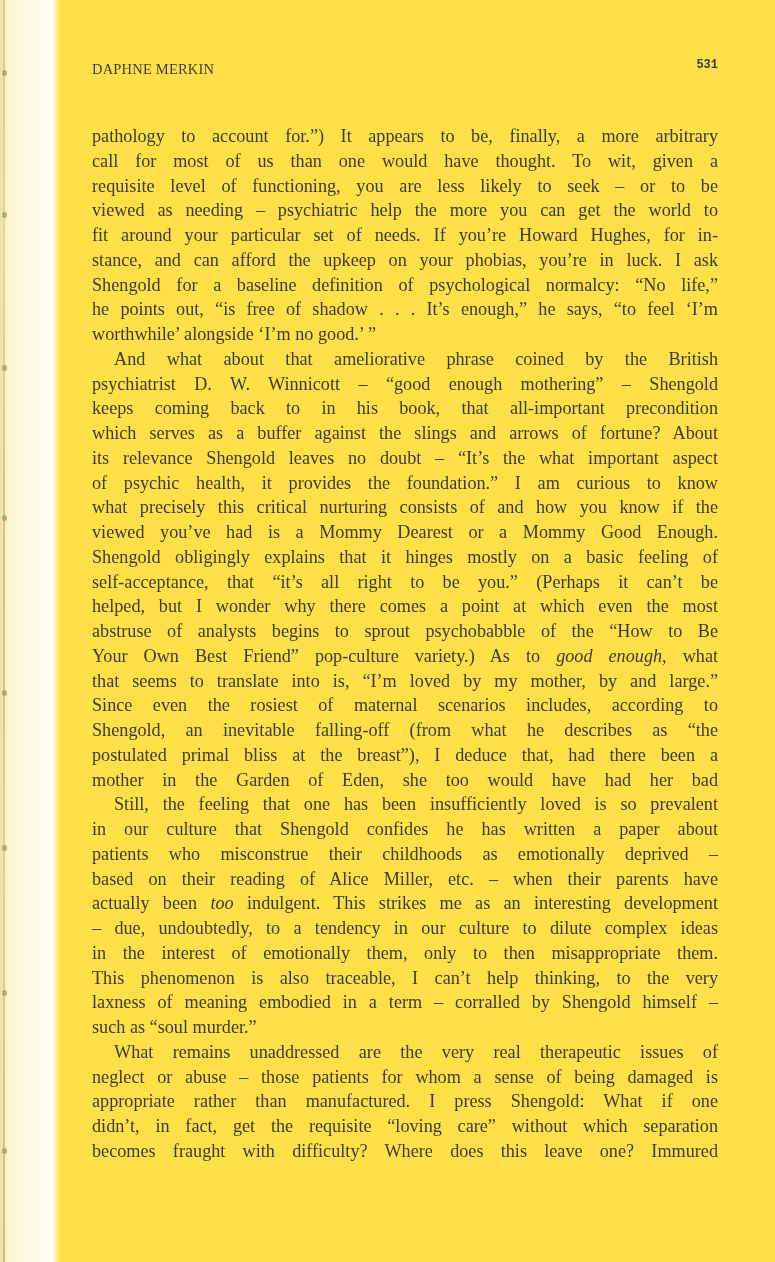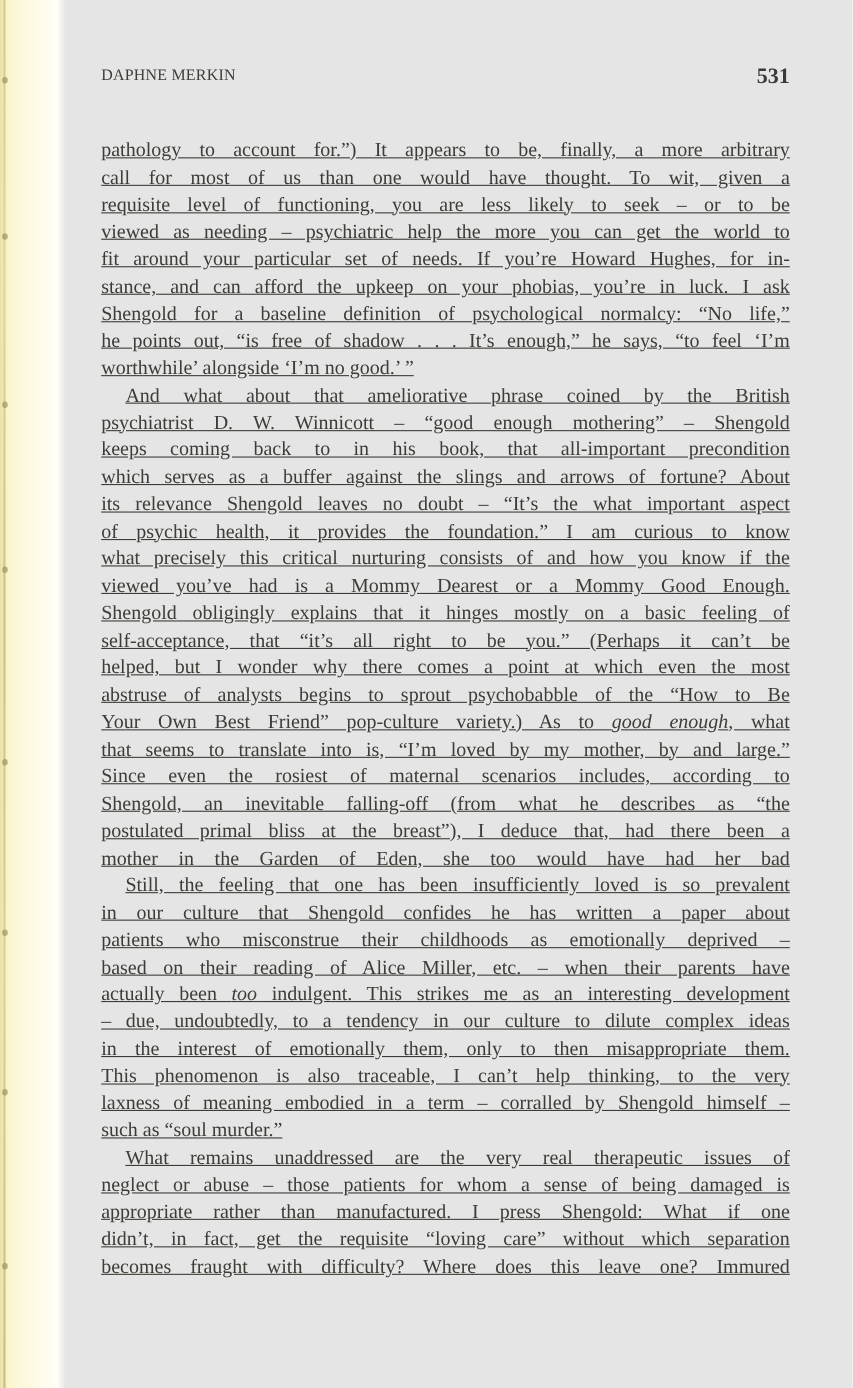--- a/index.html
+++ b/index.html
@@ -13,21 +13,21 @@
     background: #ffffff;
     position: relative;
     font-family: "Liberation Serif", "DejaVu Serif", serif;
     color: #3a3a34;
   }
   .page {
     position: absolute;
     left: 0; top: 0;
     width: 775px;
     height: 1262px;
-    background: #e5e5e5;
+    background: #fde047;
   }
   .gutter {
     position: absolute;
     left: 0; top: 0;
     width: 60px;
     height: 1262px;
     background: linear-gradient(to right, #e9dfa6 0px, #f6eebf 4px, #fbf5cf 8px, #fdf8dc 20px, #fefbe9 36px, #fffef8 52px, rgba(255,255,255,0) 60px);
   }
   .gutter-line {
     position: absolute;
@@ -51,41 +51,40 @@
     top: 61px;
     left: 92px;
     font-size: 14.5px;
     letter-spacing: 0.2px;
     color: #3e3e38;
   }
   .folio {
     position: absolute;
     top: 58px;
     right: 57px;
-    font-family: Liberation Serif, serif;
+    font-family: Liberation Mono, monospace;
     font-weight: bold;
-    font-size: 20px;
+    font-size: 12px;
     color: #3a3a36;
   }
   .body-text {
     position: absolute;
     top: 124px;
     left: 92px;
     width: 626px;
     font-size: 18.2px;
     line-height: 24.75px;
     color: #3d3d37;
   }
   .line {
     display: block;
     white-space: nowrap;
     text-align: justify;
     text-align-last: justify;
     height: 24.75px;
-    text-decoration: underline;
   }
   .line.last {
     text-align-last: left;
   }
   .line.indent {
     padding-left: 22px;
   }
   .line i { font-style: italic; }
 </style>
 </head>

